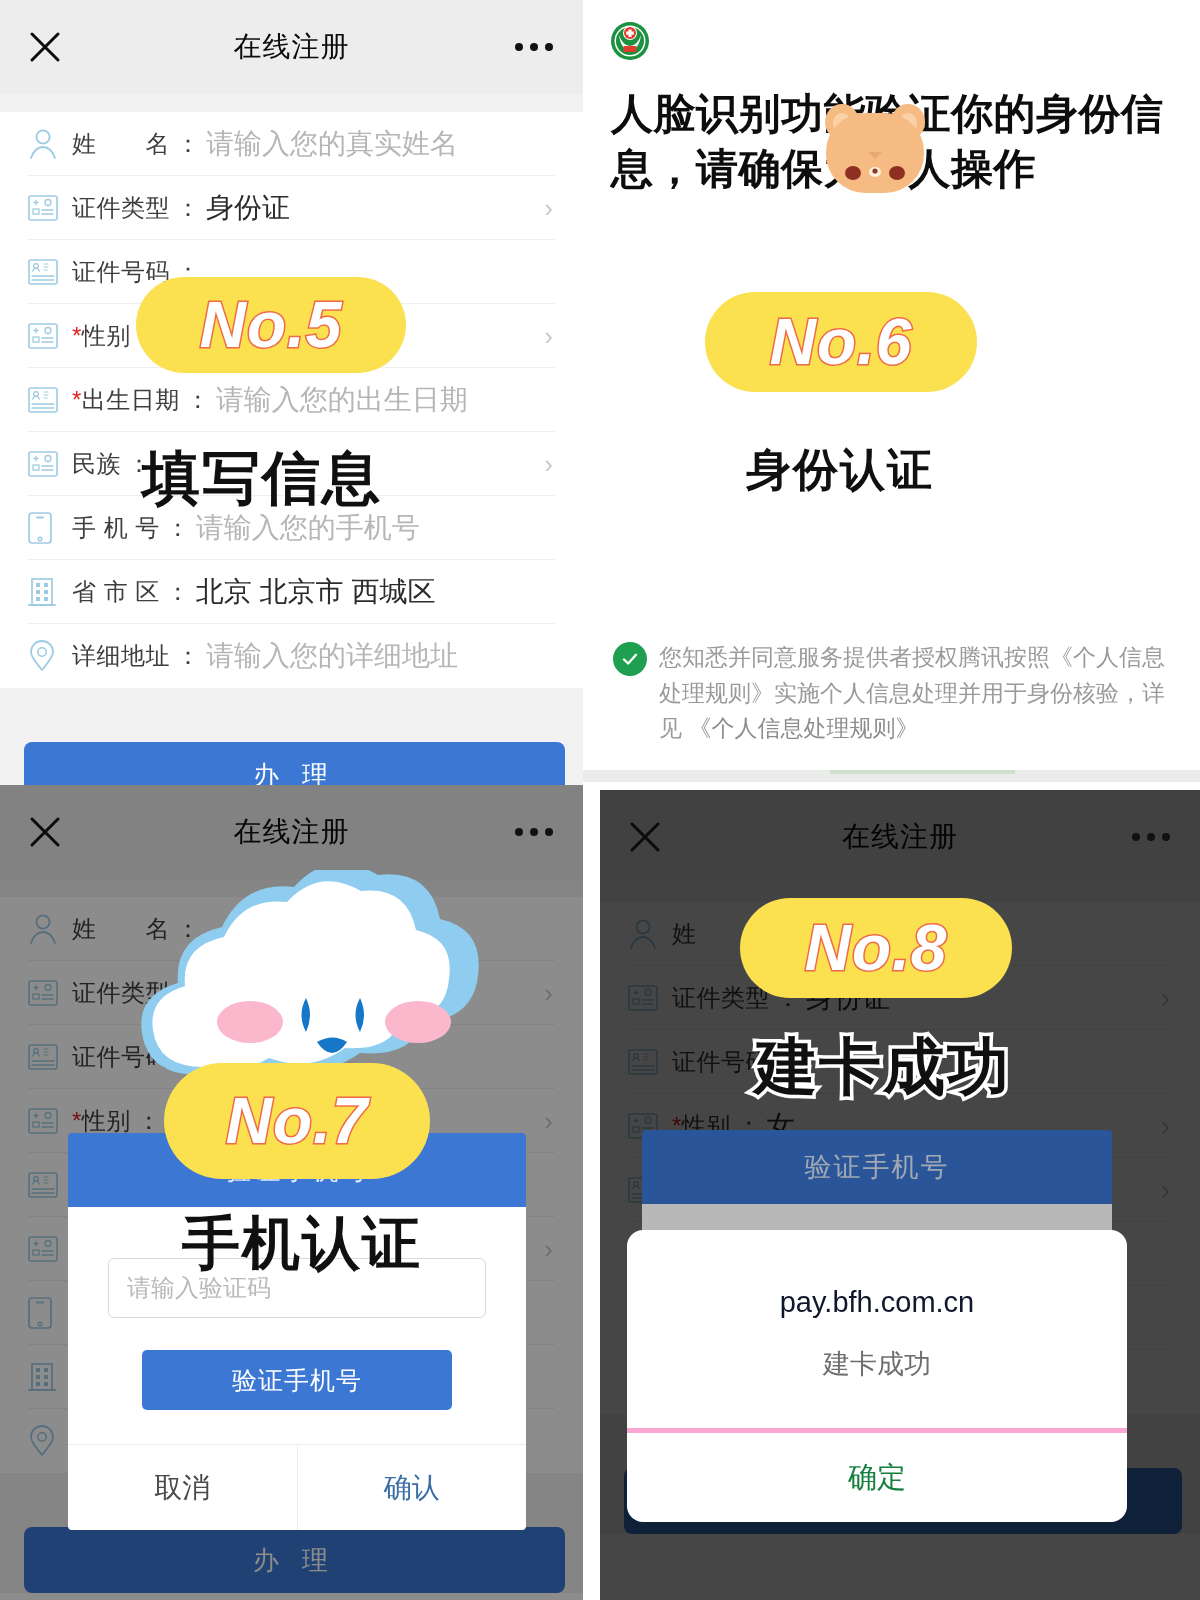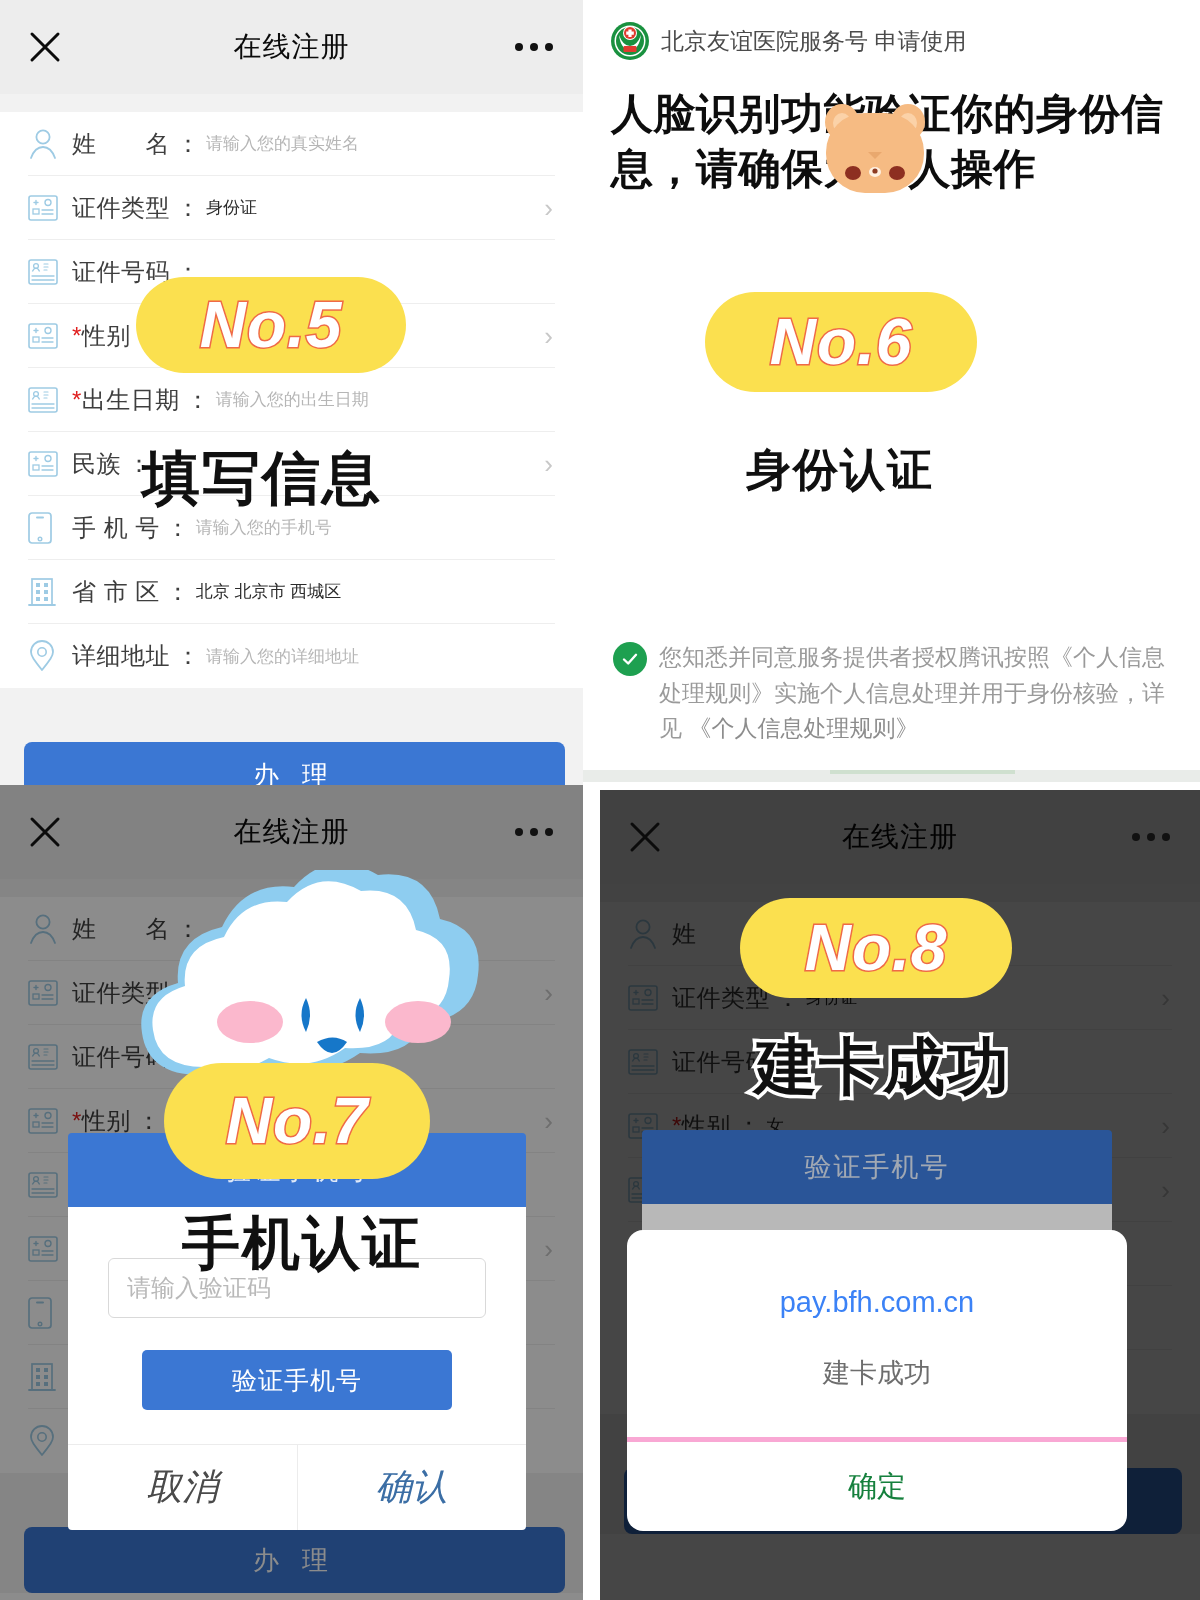--- a/index.html
+++ b/index.html
@@ -29,21 +29,21 @@
   
   .form { background:#fff; padding:0 0 0 0; }
   .frow { position:relative; display:flex; align-items:center;
           height:64px; margin:0 28px; border-bottom:1px solid #eeeeee; }
   .frow:last-child { border-bottom:none; }
   .ficon { width:44px; flex:0 0 44px; display:flex; align-items:center; }
   .ficon svg { display:block; }
   .flabel { font-size:24px; color:#3e3e3e; white-space:pre; letter-spacing:0.5px;}
   .flabel .req { color:#e02020; }
   .fcolon { font-size:24px; color:#3e3e3e; padding:0 6px; }
-  .fval { font-size:17px; color:#2b2b2b; }
+  .fval { font-size:28px; color:#2b2b2b; }
   .fval.ph { color:#b6b6b6; }
   .fchev { position:absolute; right:2px; top:50%; transform:translateY(-50%);
            color:#c8c8c8; font-size:26px; font-weight:300; line-height:1; }
 
   .form-foot { background:#f2f2f2; height:44px; }
   .submit-wrap { background:#f2f2f2; padding:10px 18px 0 24px; }
   .submit-btn { width:100%; height:66px; border-radius:8px;
                 display:flex; align-items:center; justify-content:center;
                 font-size:26px; color:#fff; letter-spacing:8px; }
 
@@ -75,27 +75,27 @@
                  font-size:27px; color:#dfe9f8; letter-spacing:2px; }
   .vmodal-body { background:#fff; padding:51px 40px 34px 40px; }
   .vinput { width:100%; height:60px; border:1px solid #d9d9d9; border-radius:6px;
             display:flex; align-items:center; padding:0 18px;
             font-size:24px; color:#b9b9b9; }
   .vbtn { margin:32px auto 0 auto; width:calc(100% - 68px); height:60px; border-radius:5px;
           display:flex; align-items:center; justify-content:center;
           font-size:25px; color:#fff; letter-spacing:1px; }
   .vfoot { display:flex; background:#fff; border-top:1px solid #ececec; height:86px; }
   .vfoot div { flex:1; display:flex; align-items:center; justify-content:center;
-               font-size:36px;font-style:italic; }
+               font-size:28px; }
   .vfoot .sep { flex:0 0 1px; background:#ececec; }
 
   
   .salert { position:absolute; background:#fff; border-radius:16px; overflow:hidden; }
   .salert-body { padding:56px 30px 46px 30px; text-align:center; }
-  .salert-title { font-size:29px; color:#3b82f6; margin-bottom:36px; }
+  .salert-title { font-size:29px; color:#0f172a; margin-bottom:27px; }
   .salert-msg { font-size:27px; color:#6d6d6d; }
   .salert-foot { border-top:5px solid #f9a8d4; height:94px;
                  display:flex; align-items:center; justify-content:center;
                  font-size:29px; color:#15803d; }
 
   
   .badge { position:absolute; border-radius:999px;
            display:flex; align-items:center; justify-content:center; }
   .badge span { font-size:64px; font-weight:bold; font-style:italic;
                 color:#fff; letter-spacing:1px;
@@ -272,21 +272,20 @@
             <circle cx="19" cy="19" r="19" fill="#19913f"></circle>
             <circle cx="19" cy="19" r="15.5" fill="#fff"></circle>
             <circle cx="19" cy="19" r="14" fill="#19913f"></circle>
             <path d="M8 13 q4 11 11 11 q7 0 11 -11 q-2 15 -11 15 q-9 0 -11 -15z" fill="#fff"></path>
             <circle cx="19" cy="11" r="7" fill="#fff"></circle>
             <circle cx="19" cy="11" r="6" fill="#e03b2f"></circle>
             <path d="M17.4 7.4h3.2v2.2h2.2v3.2h-2.2v2.2h-3.2v-2.2h-2.2V9.6h2.2z" fill="#fff"></path>
             <rect x="12.5" y="24" width="13" height="6" rx="1" fill="#e03b2f"></rect>
           </svg>
         </div>
-        <div class="p6-appname">北京友谊医院服务号 申请使用</div>
       </div>
       <div class="p6-headline">人脸识别功能验证你的身份信息，请确保为本人操作</div>
 
       <div class="p6-agree">
         <div class="p6-check" style="background:#1EA050;">
           <svg width="20" height="20" viewBox="0 0 20 20">
               <path d="M4 10.5 L8.2 14.5 L16 5.8" stroke="#fff" stroke-width="2.4" fill="none" stroke-linecap="round" stroke-linejoin="round"></path>
             </svg>
         </div>
         <div class="p6-agree-txt">

